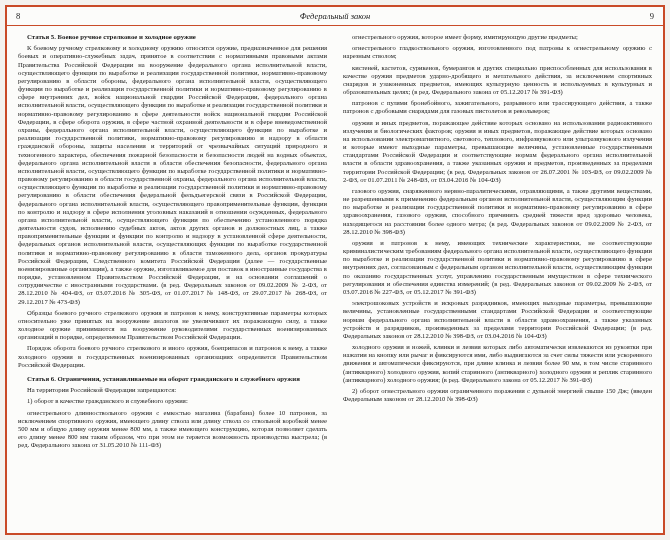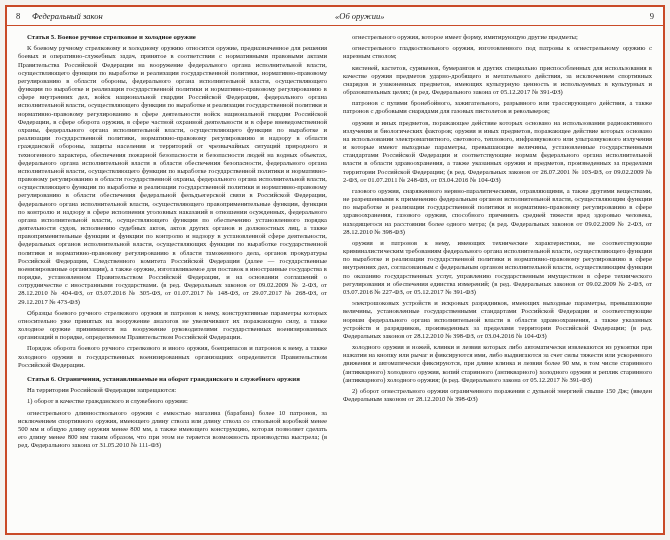--- a/index.html
+++ b/index.html
@@ -30,20 +30,21 @@
     box-sizing: border-box;
   }
   .running-header .pagenum {
     width: 16px;
     font-style: normal;
     font-size: 8.5px;
   }
   .running-header .pagenum.right { text-align: right; }
   .running-header .rtitle {
     flex: 1;
+    text-align: center;
     font-style: italic;
   }
   .content {
     display: flex;
     gap: 16px;
     padding: 7px 11px 8px;
     height: calc(100% - 19px);
     box-sizing: border-box;
     overflow: hidden;
   }
@@ -70,21 +71,20 @@
   .article-heading.first { margin-top: 0; }
 </style>
 </head>
 <body>
 
 <div class="spread">
 
   <div class="running-header">
     <span class="pagenum">8</span>
     <span class="rtitle">Федеральный закон</span>
-    <span class="rtitle">«Об оружии»</span>
     <span class="pagenum right">9</span>
   </div>
 
   <div class="content">
 
     <div class="col">
       <div class="article-heading first">Статья 5. Боевое ручное стрелковое и холодное оружие</div>
       <p>К боевому ручному стрелковому и холодному оружию относится оружие, предназначенное для решения боевых и оперативно-служебных задач, принятое в соответствии с нормативными правовыми актами Правительства Российской Федерации на вооружение федерального органа исполнительной власти, осуществляющего функции по выработке и реализации государственной политики, нормативно-правовому регулированию в области обороны, федерального органа исполнительной власти, осуществляющего функции по выработке и реализации государственной политики и нормативно-правовому регулированию в сфере внутренних дел, войск национальной гвардии Российской Федерации, федерального органа исполнительной власти, осуществляющего функции по выработке и реализации государственной политики и нормативно-правовому регулированию в сфере деятельности войск национальной гвардии Российской Федерации, в сфере оборота оружия, в сфере частной охранной деятельности и в сфере вневедомственной охраны, федерального органа исполнительной власти, осуществляющего функции по выработке и реализации государственной политики, нормативно-правовому регулированию и надзору в области гражданской обороны, защиты населения и территорий от чрезвычайных ситуаций природного и техногенного характера, обеспечения пожарной безопасности и безопасности людей на водных объектах, федерального органа исполнительной власти в области обеспечения безопасности, федерального органа исполнительной власти, осуществляющего функции по выработке государственной политики и нормативно-правовому регулированию в области государственной охраны, федерального органа исполнительной власти, осуществляющего функции по выработке и реализации государственной политики и нормативно-правовому регулированию в области обеспечения федеральной фельдъегерской связи в Российской Федерации, федерального органа исполнительной власти, осуществляющего правоприменительные функции, функции по контролю и надзору в сфере исполнения уголовных наказаний в отношении осужденных, федерального органа исполнительной власти, осуществляющего функции по обеспечению установленного порядка деятельности судов, исполнению судебных актов, актов других органов и должностных лиц, а также правоприменительные функции и функции по контролю и надзору в установленной сфере деятельности, федеральных органов исполнительной власти, осуществляющих функции по выработке государственной политики и нормативно-правовому регулированию в области таможенного дела, органов прокуратуры Российской Федерации, Следственного комитета Российской Федерации (далее — государственные военизированные организации), а также оружие, изготавливаемое для поставок в иностранные государства в порядке, установленном Правительством Российской Федерации, и на основании соглашений о сотрудничестве с иностранными государствами. (в ред. Федеральных законов от 09.02.2009 № 2-ФЗ, от 28.12.2010 № 404-ФЗ, от 03.07.2016 № 305-ФЗ, от 01.07.2017 № 148-ФЗ, от 29.07.2017 № 268-ФЗ, от 29.12.2017 № 473-ФЗ)</p>
       <p>Образцы боевого ручного стрелкового оружия и патронов к нему, конструктивные параметры которых относительно уже принятых на вооружение аналогов не увеличивают их поражающую силу, а также холодное оружие принимаются на вооружение руководителями государственных военизированных организаций в порядке, определяемом Правительством Российской Федерации.</p>
       <p>Порядок оборота боевого ручного стрелкового и иного оружия, боеприпасов и патронов к нему, а также холодного оружия в государственных военизированных организациях определяется Правительством Российской Федерации.</p>

